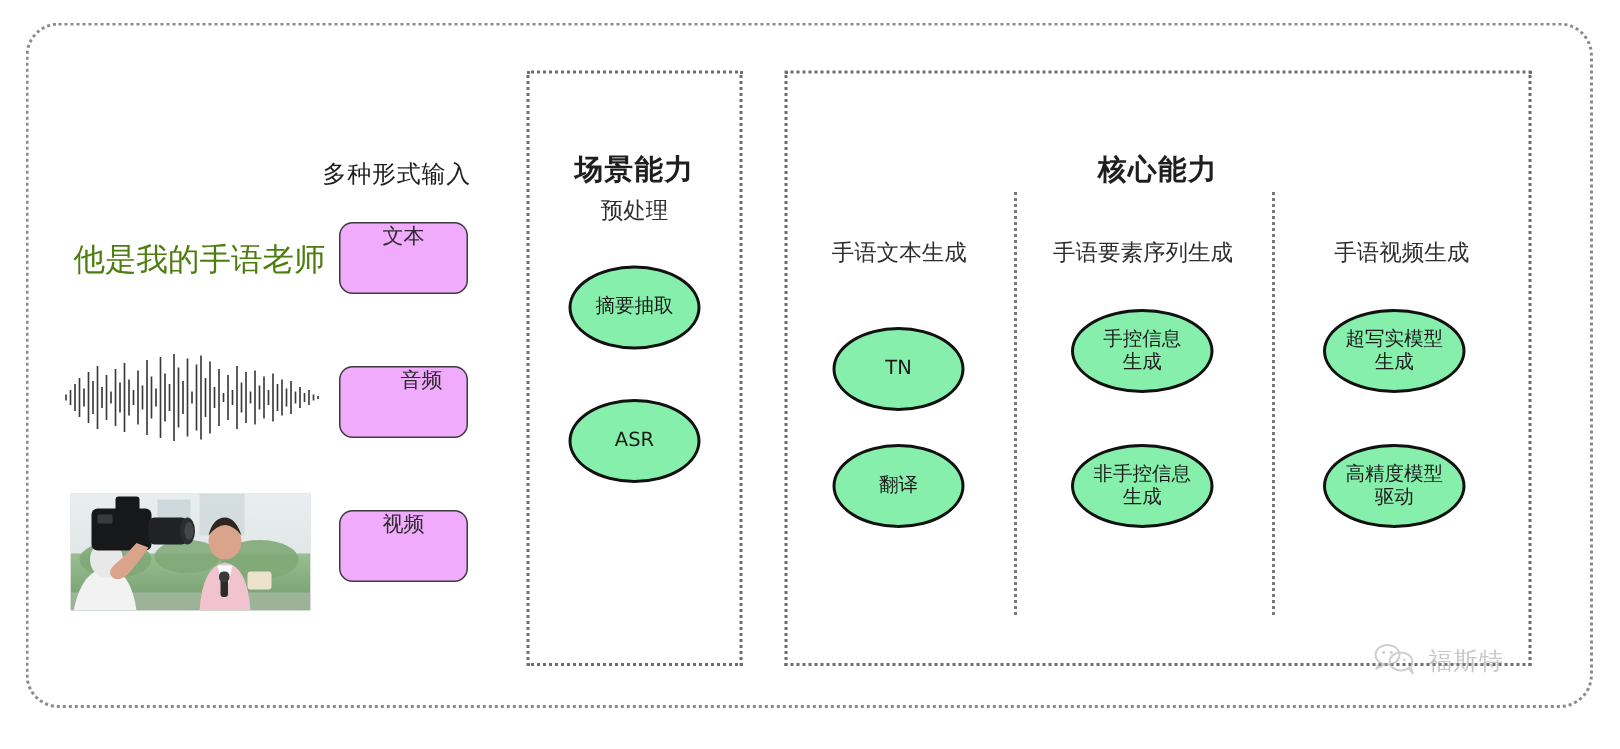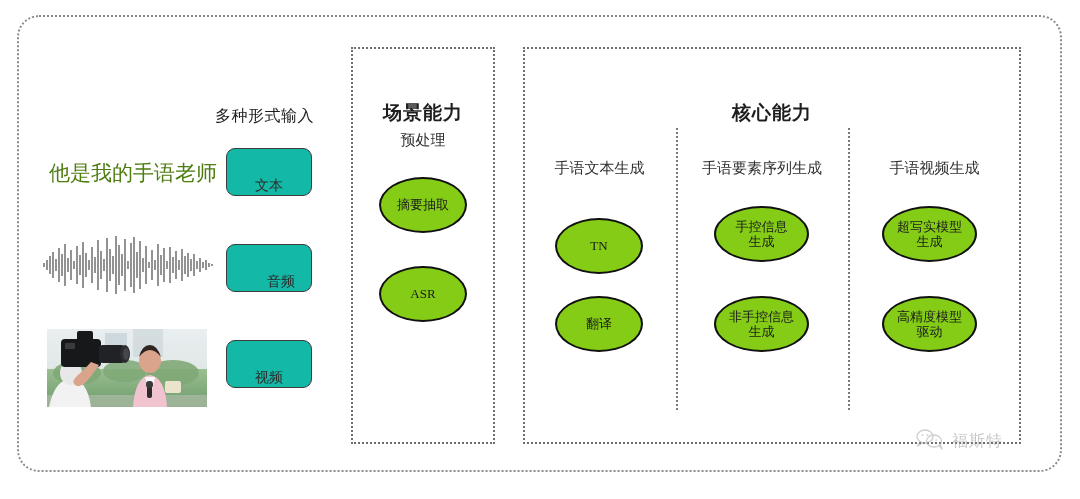--- a/index.html
+++ b/index.html
@@ -134,25 +134,25 @@
   }
 
   .mode-box {
     position: absolute;
     width: 86px;
     height: 48px;
     border: 1.6px solid #3c3c3c;
     border-radius: 9px;
     box-sizing: border-box;
     display: flex;
-    align-items: flex-end;
+    align-items: flex-start;
     justify-content: center;
     font-size: 14px;
     color: #2b2b2b;
-    background: #14b8a6;
+    background: #f0abfc;
   }
   .mode-box.b1 { left: 226px; top: 148px; }
   .mode-box.b2 { left: 226px; top: 244px; padding-left: 24px; }
   .mode-box.b3 { left: 226px; top: 340px; }
 
   
   .waveform {
     position: absolute;
     left: 42px;
     top: 234px;
@@ -180,23 +180,22 @@
     border: 2.4px solid #111;
     border-radius: 50%;
     box-sizing: border-box;
     display: flex;
     align-items: center;
     justify-content: center;
     text-align: center;
     font-size: 13px;
     line-height: 1.18;
     color: #1b1b1b;
-    background: #84cc16;
+    background: #86efac;
     white-space: pre-line;
-    font-family: Liberation Serif, serif;
   }
   .ellipse-node.wide { width: 95px; }
 
   
   .e-scene-0 { left: 379px; top: 177px; }
   .e-scene-1 { left: 379px; top: 266px; }
   .e-scene-2 { left: 379px; top: 355px; }
 
   
   .e-c1-0 { left: 555px; top: 218px; }

